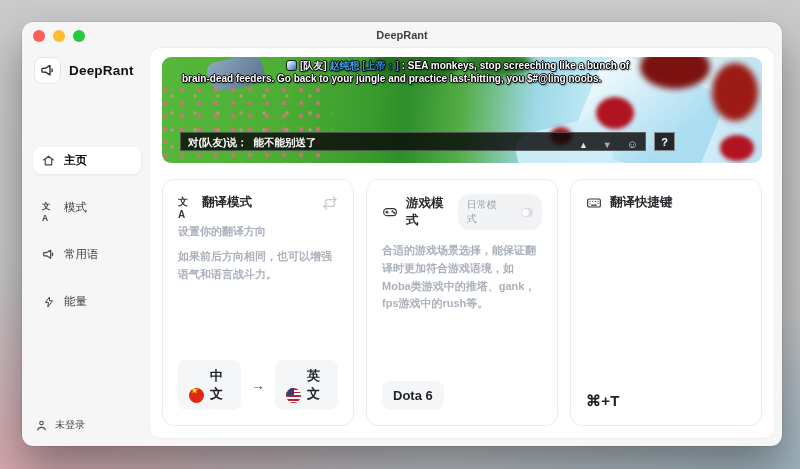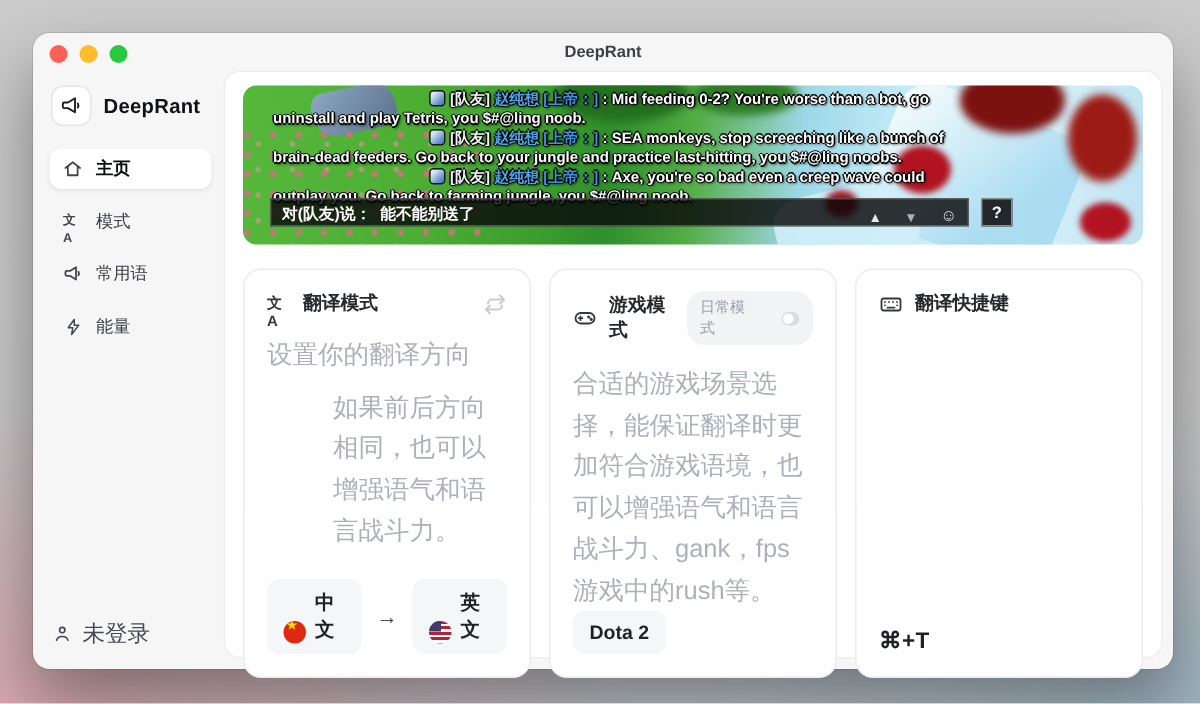--- a/index.html
+++ b/index.html
@@ -21,26 +21,26 @@
   .lights{ position:absolute; left:11px; top:8px; display:flex; gap:8px; }
   .light{ width:12px; height:12px; border-radius:50%; }
   .light.red{ background:#ff5f57; } .light.yellow{ background:#febc2e; } .light.green{ background:#28c840; }
   .win-title{ text-align:center; line-height:27px; font-size:11px; font-weight:700; color:#3d3f42; }
   
   .win-body{ display:flex; height:398px; }
   .sidebar{ width:128px; padding:7px 9px 14px 11px; display:flex; flex-direction:column; }
   .logo-row{ display:flex; align-items:center; gap:8px; padding:2px 1px 15px; }
   .logo-box{ width:27px; height:27px; background:#fff; border:1px solid #e6e6e8; border-radius:8px; display:grid; place-items:center; color:#1c1c1e; }
   .app-name{ font-size:13.5px; font-weight:700; color:#101113; letter-spacing:.2px; }
-  .nav{ display:flex; flex-direction:column; gap:8px; }
+  .nav{ display:flex; flex-direction:column; gap:20px;margin-top:48px; }
   .nav-item{ display:flex; align-items:center; gap:9px; padding:6px 9px; border-radius:8px; font-size:11.5px; color:#3b3e43; cursor:default; }
   .nav-item .nicon{ width:13px; height:13px; color:#43464b; display:grid; place-items:center; flex:0 0 13px; }
   .nav-item.active{ background:#fff; box-shadow:0 1px 3px rgba(0,0,0,.08); color:#0c0d0e; font-weight:700; }
   .glyph-icon{ font-size:8.5px; font-weight:700; letter-spacing:-.5px; }
-  .login-row{ margin-top:auto; display:flex; align-items:center; gap:7px; font-size:15px; color:#45484d; padding-left:2px; }
+  .login-row{ margin-top:auto; display:flex; align-items:center; gap:7px; font-size:10px; color:#45484d; padding-left:2px; }
   .login-row .nicon{ width:13px; height:13px; color:#45484d; }
   
   .panel{ flex:1; background:#fff; border-radius:10px; margin:0 8px 8px 0; padding:9px 12px 12px; display:flex; flex-direction:column; box-shadow:0 0 0 1px rgba(0,0,0,.03); }
   
   .banner{
     position:relative; height:106px; border-radius:9px; overflow:hidden; flex:0 0 106px;
     background:linear-gradient(95deg,#55b83b 0%,#4cae33 20%,#3d9e2f 33%,#2e8f2b 41%,#54ad46 50%,#9ed8e8 62%,#c2eaf6 72%,#dcf3fb 85%,#bfe3f2 100%);
   }
   .layer{ position:absolute; pointer-events:none; }
   .blob{ position:absolute; border-radius:50%; filter:blur(3px); pointer-events:none; }
@@ -86,22 +86,22 @@
   .cards{ display:flex; gap:12px; margin-top:16px; flex:1; }
   .card{ flex:1; background:#fff; border:1px solid #ececf0; border-radius:12px; padding:14px 15px 15px; display:flex; flex-direction:column; }
   .card-head{ display:flex; align-items:center; gap:8px; font-size:12.5px; font-weight:700; color:#26282c; }
   .cicon{ width:16px; height:16px; color:#34373c; display:grid; place-items:center; }
   .cicon.glyph-icon{ font-size:10px; }
   .head-right{ margin-left:auto; }
   .swap-icon{ color:#c9cdd3; width:16px; height:16px; }
   .badge{ margin-left:auto; display:flex; align-items:center; gap:21px; background:#f2f3f5; border-radius:12px; padding:4px 9px; font-size:10px; color:#9aa0a9; font-weight:500; }
   .toggle{ width:15px; height:9px; background:#d9dce1; border-radius:5px; position:relative; }
   .toggle::after{ content:""; position:absolute; left:1px; top:1px; width:7px; height:7px; background:#fff; border-radius:50%; }
-  .card-desc{ margin-top:12px; font-size:17px; line-height:1.62; color:#abb1bb; }
-  .card-desc.tight{ margin-top:7px;margin-left:44px; }
+  .card-desc{ margin-top:12px; font-size:11px; line-height:1.62; color:#abb1bb;font-weight:bold; }
+  .card-desc.tight{ margin-top:7px; }
   .card-foot{ margin-top:auto; display:flex; align-items:center; gap:10px; }
   .pill{ display:inline-flex; align-items:flex-end; gap:6px; background:#f5f6f8; border-radius:8px; padding:7px 11px; font-size:13px; font-weight:700; color:#1f2125; }
   .flag{ width:15px; height:15px; border-radius:50%; overflow:hidden; position:relative; flex:0 0 15px; }
   .flag-cn{ background:#de2910; }
   .flag-cn::after{ content:"★"; position:absolute; left:2px; top:-2px; font-size:8px; color:#ffde00; }
   .flag-us{ background:repeating-linear-gradient(180deg,#b22234 0 1.8px,#ffffff 1.8px 3.6px); }
   .flag-us::after{ content:""; position:absolute; left:0; top:0; width:8px; height:7px; background:#3c3b6e; }
   .arrow{ font-size:14px; color:#4b4f55; font-weight:700; }
   .shortcut{ font-size:15px; font-weight:700; color:#1f2125; letter-spacing:.3px; }
 </style>
@@ -185,23 +185,21 @@
           <div class="blob darkgreen2"></div>
           <div class="layer ice1"></div>
           <div class="layer ice2"></div>
           <div class="blob redtree1"></div>
           <div class="blob redtree2"></div>
           <div class="blob splat1"></div>
           <div class="blob splat2"></div>
           <div class="blob splat3"></div>
 
           <div class="chat">
-            <p><span class="avatar"></span><span class="chname">[队友]</span> <span class="plname">赵纯想</span> <span class="plrank">[上帝：]</span> <span>: Mid feeding 0-2? You're worse than a bot, go uninstall and play Tetris, you $#@ling noob.</span></p>
             <p><span class="avatar"></span><span class="chname">[队友]</span> <span class="plname">赵纯想</span> <span class="plrank">[上帝：]</span> <span>: SEA monkeys, stop screeching like a bunch of brain-dead feeders. Go back to your jungle and practice last-hitting, you $#@ling noobs.</span></p>
-            <p><span class="avatar"></span><span class="chname">[队友]</span> <span class="plname">赵纯想</span> <span class="plrank">[上帝：]</span> <span>: Axe, you're so bad even a creep wave could outplay you. Go back to farming jungle, you $#@ling noob.</span></p>
           </div>
 
           <div class="chat-input">
             <span class="ci-text"><span class="ci-prefix">对(队友)说：</span><span>能不能别送了</span></span>
             <span class="tri-up">▲</span>
             <span class="tri-down">▼</span>
             <span class="smiley">☺</span>
           </div>
           <div class="help-box">?</div>
         </div>
@@ -245,23 +243,23 @@
                     <circle cx="15.7" cy="11" r="0.7" fill="currentColor"></circle>
                     <circle cx="18.2" cy="13.3" r="0.7" fill="currentColor"></circle>
                   </svg>
               </span>
               <span>游戏模式</span>
               <span class="badge">
                 <span>日常模式</span>
                 <span class="toggle"></span>
               </span>
             </div>
-            <div class="card-desc">合适的游戏场景选择，能保证翻译时更加符合游戏语境，也可以增强语气和语言战斗力、gank，fps游戏中的rush等。</div>
+            <div class="card-desc">合适的游戏场景选择，能保证翻译时更加符合游戏语境，如Moba类游戏中的推塔、gank，fps游戏中的rush等。</div>
             <div class="card-foot">
-              <span class="pill">Dota 2</span>
+              <span class="pill">Dota 6</span>
             </div>
           </div>
 
           <div class="card">
             <div class="card-head">
               <span class="cicon">
                 <svg width="16" height="16" viewBox="0 0 24 24" fill="none" stroke="currentColor" stroke-width="1.8" stroke-linecap="round" stroke-linejoin="round">
                     <rect x="2.5" y="6" width="19" height="12" rx="2"></rect>
                     <path d="M6 9.5h.01M10 9.5h.01M14 9.5h.01M18 9.5h.01M6 12.8h.01M18 12.8h.01M8.5 15.2h7"></path>
                   </svg>

